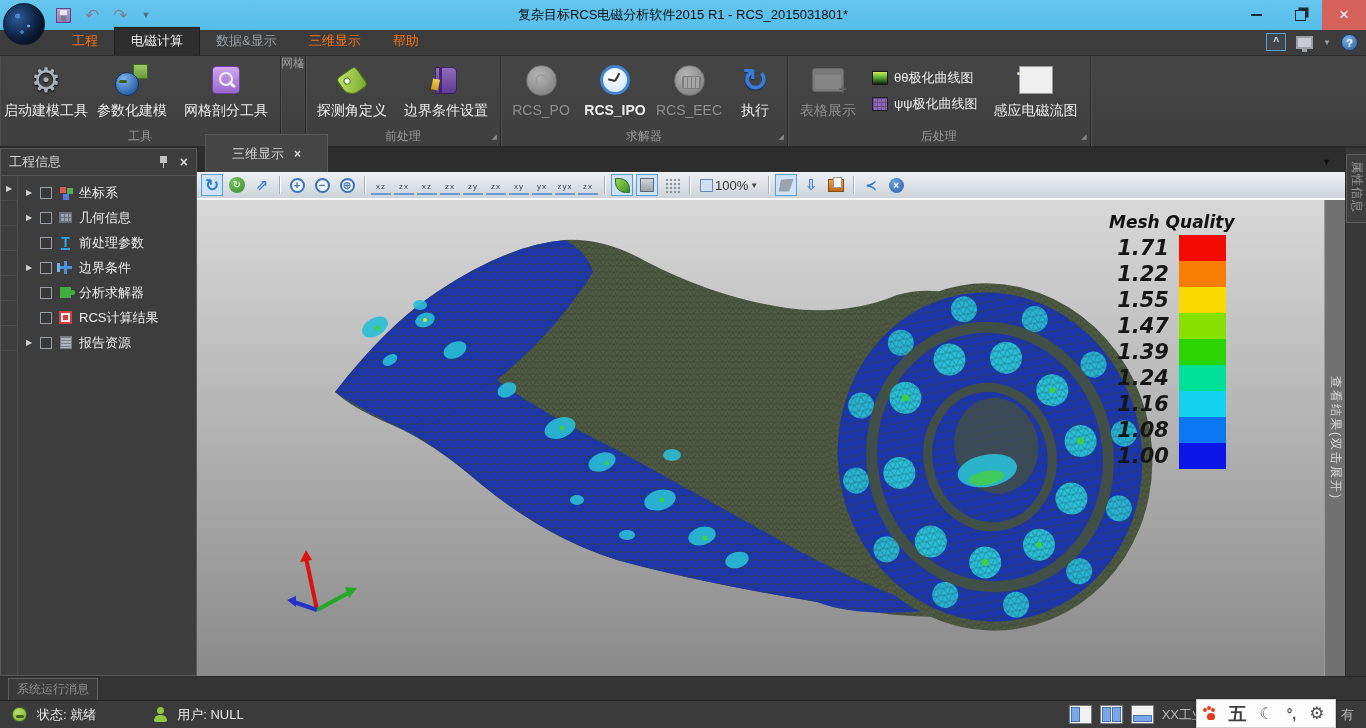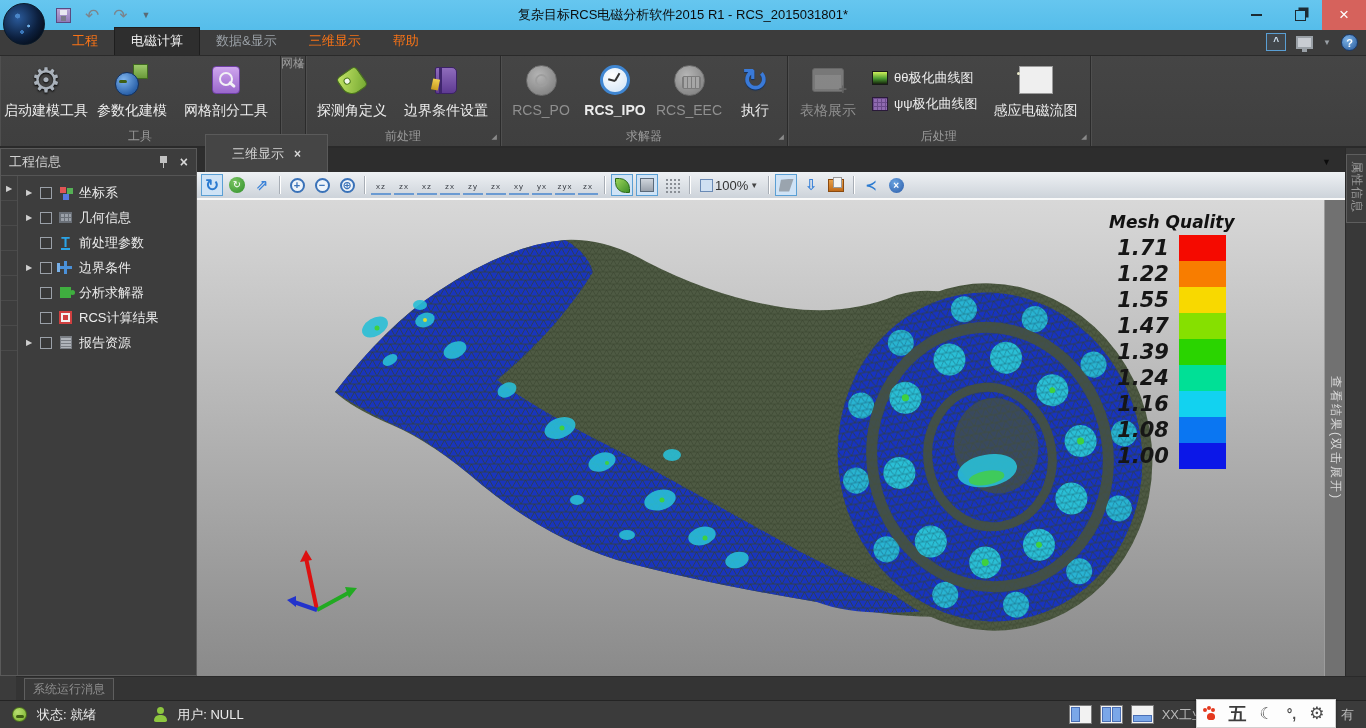--- a/index.html
+++ b/index.html
@@ -168,21 +168,21 @@
 
   .results-strip { position:absolute; top:0; right:0; bottom:0; width:21px; background:#717171; border-left:1px solid #9c9c9c; display:flex; align-items:center; justify-content:center; }
   .vtext { writing-mode:vertical-rl; text-orientation:sideways; color:#dcdcdc; font-size:12px; letter-spacing:2px; white-space:nowrap; }
 
   
   .right-dock { width:21px; background:#383838; border-left:1px solid #2a2a2a; padding-top:6px; display:flex; flex-direction:column; align-items:center; }
   .prop-tab { border:1px solid #5e5e5e; background:#3e3e3e; padding:6px 1px; }
   .prop-tab .vtext { color:#9a9a9a; letter-spacing:1px; }
 
   
-  .bottom-row { height:24px; background:#343434; display:flex; align-items:flex-end; padding-left:8px; border-top:1px solid #2a2a2a;margin-left:16px; }
+  .bottom-row { height:24px; background:#343434; display:flex; align-items:flex-end; padding-left:8px; border-top:1px solid #2a2a2a; }
   .sysmsg-tab { height:22px; min-width:84px; border:1px solid #5f5f5f; border-bottom:none; background:#3a3a3a; color:#8f8f8f; font-size:12px; display:flex; align-items:center; justify-content:center; padding:0 8px; }
 
   
   .statusbar { position:relative; height:28px; background:#3b3b3b; border-top:1px solid #242424; display:flex; align-items:center; padding:0 12px; gap:10px; color:#ececec; }
   .ball { width:15px; height:15px; border-radius:50%; background:radial-gradient(circle at 35% 30%, #b8e070, #78b02a); border:1px solid #4a701a; position:relative; }
   .ball::after { content:""; position:absolute; left:3px; top:7px; width:8px; height:3px; border-radius:2px; background:#3f5f14; }
   .status-text { margin-right:48px; }
   .person { width:13px; height:15px; position:relative; }
   .person::before { content:""; position:absolute; left:3px; top:0; width:7px; height:7px; border-radius:50%; background:#8dc63f; }
   .person::after { content:""; position:absolute; left:0; bottom:0; width:13px; height:7px; border-radius:6px 6px 2px 2px; background:#8dc63f; }

